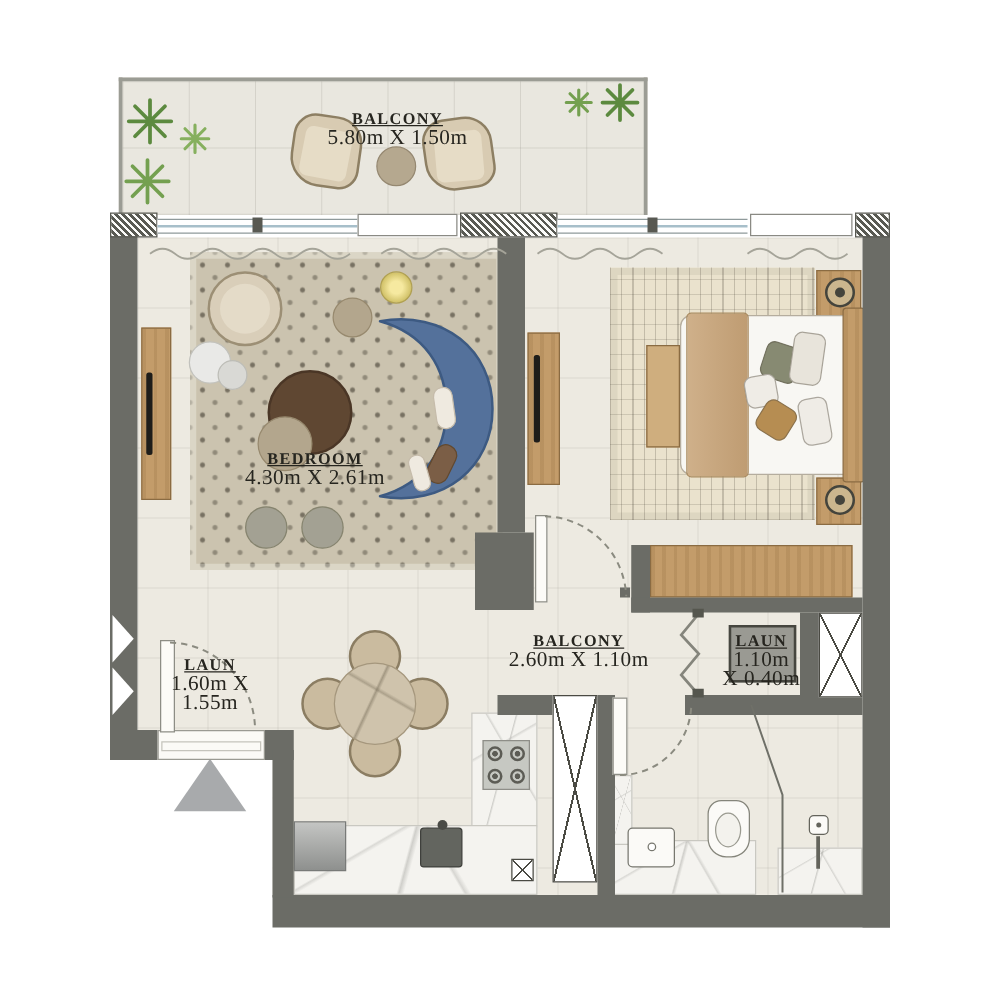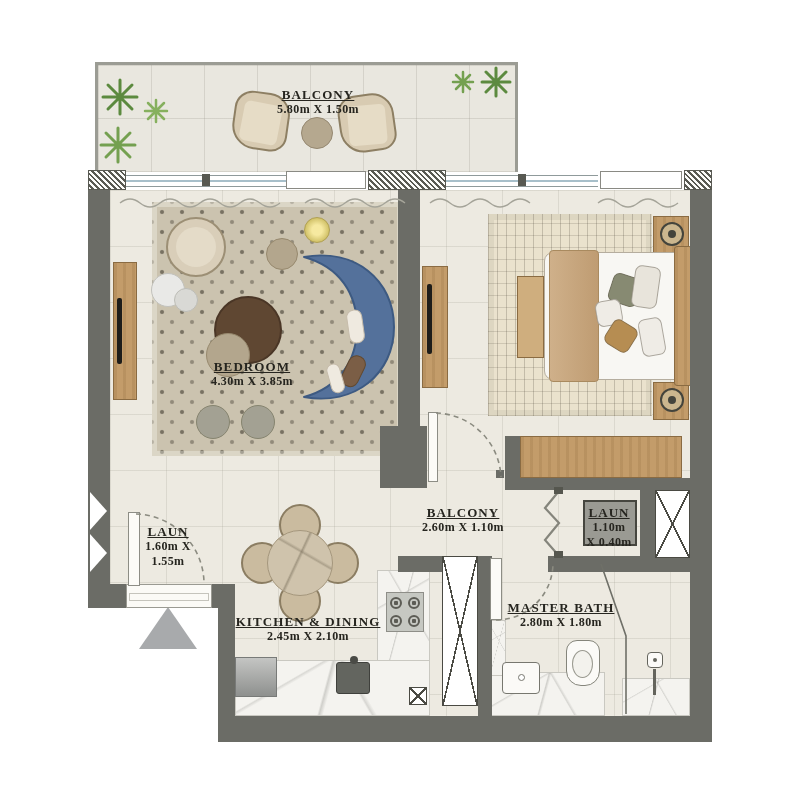--- a/index.html
+++ b/index.html
@@ -55,21 +55,21 @@
     background:radial-gradient(#5c5c55 2px,transparent 2.5px);}
   .marble{position:absolute;background:#f4f3ef;
     background-image:linear-gradient(105deg,transparent 46%,rgba(140,140,135,.35) 47%,transparent 49%),
                      linear-gradient(60deg,transparent 60%,rgba(140,140,135,.28) 61%,transparent 63%),
                      linear-gradient(150deg,transparent 30%,rgba(140,140,135,.25) 31%,transparent 33%);
     border:1px solid #c9c8c1;box-sizing:border-box;z-index:9;}
   .appliance{position:absolute;box-sizing:border-box;z-index:12;}
   
   .lbl{position:absolute;transform:translateX(-50%);text-align:center;color:var(--text,#26251f);z-index:40;white-space:nowrap;}
   .lbl .nm{display:block;font-weight:bold;font-size:13px;letter-spacing:1.1px;line-height:15px;text-decoration:underline;}
-  .lbl .dm{display:block;font-weight:bold;font-size:12px;letter-spacing:.4px;line-height:15px;}
+  .lbl .dm{display:block;font-weight:normal;font-size:17px;letter-spacing:.4px;line-height:15px;}
   .tri-entry{position:absolute;width:0;height:0;border-left:29px solid transparent;border-right:29px solid transparent;
     border-bottom:42px solid var(--entry-marker,#a8aaac);z-index:6;}
   .wedge{position:absolute;width:0;height:0;border-top:19px solid transparent;border-bottom:19px solid transparent;
     border-left:17px solid #fff;z-index:22;}
   .overlay{position:absolute;left:0;top:0;z-index:30;pointer-events:none;}
   .lamp-glow{background:radial-gradient(#f6e9a0 30%,#cdbd62 75%,#b7a64e);border:1px solid #b0a052;}
 </style>
 </head>
 <body>
 
@@ -229,38 +229,30 @@
     </g>
     <path d="M 601 564 L 626 636 L 626 714" fill="none" stroke="#6f7068" stroke-width="1.6"></path>
   </svg>
 
   <div class="lbl" style="left:318px;top:87px">
     <span class="nm">BALCONY</span>
     <span class="dm">5.80m X 1.50m</span>
   </div>
   <div class="lbl" style="left:252px;top:359px">
     <span class="nm">BEDROOM</span>
-    <span class="dm">4.30m X 3.85m</span>
+    <span class="dm">4.30m X 2.61m</span>
   </div>
   <div class="lbl" style="left:463px;top:505px">
     <span class="nm">BALCONY</span>
     <span class="dm">2.60m X 1.10m</span>
   </div>
   <div class="lbl" style="left:609px;top:505px">
     <span class="nm">LAUN</span>
     <span class="dm">1.10m</span>
     <span class="dm">X 0.40m</span>
   </div>
   <div class="lbl" style="left:168px;top:524px">
     <span class="nm">LAUN</span>
     <span class="dm">1.60m X</span>
     <span class="dm">1.55m</span>
   </div>
-  <div class="lbl" style="left:308px;top:614px">
-    <span class="nm">KITCHEN &amp; DINING</span>
-    <span class="dm">2.45m X 2.10m</span>
-  </div>
-  <div class="lbl" style="left:561px;top:600px">
-    <span class="nm">MASTER BATH</span>
-    <span class="dm">2.80m X 1.80m</span>
-  </div>
 
 </div>
 
 </body></html>

